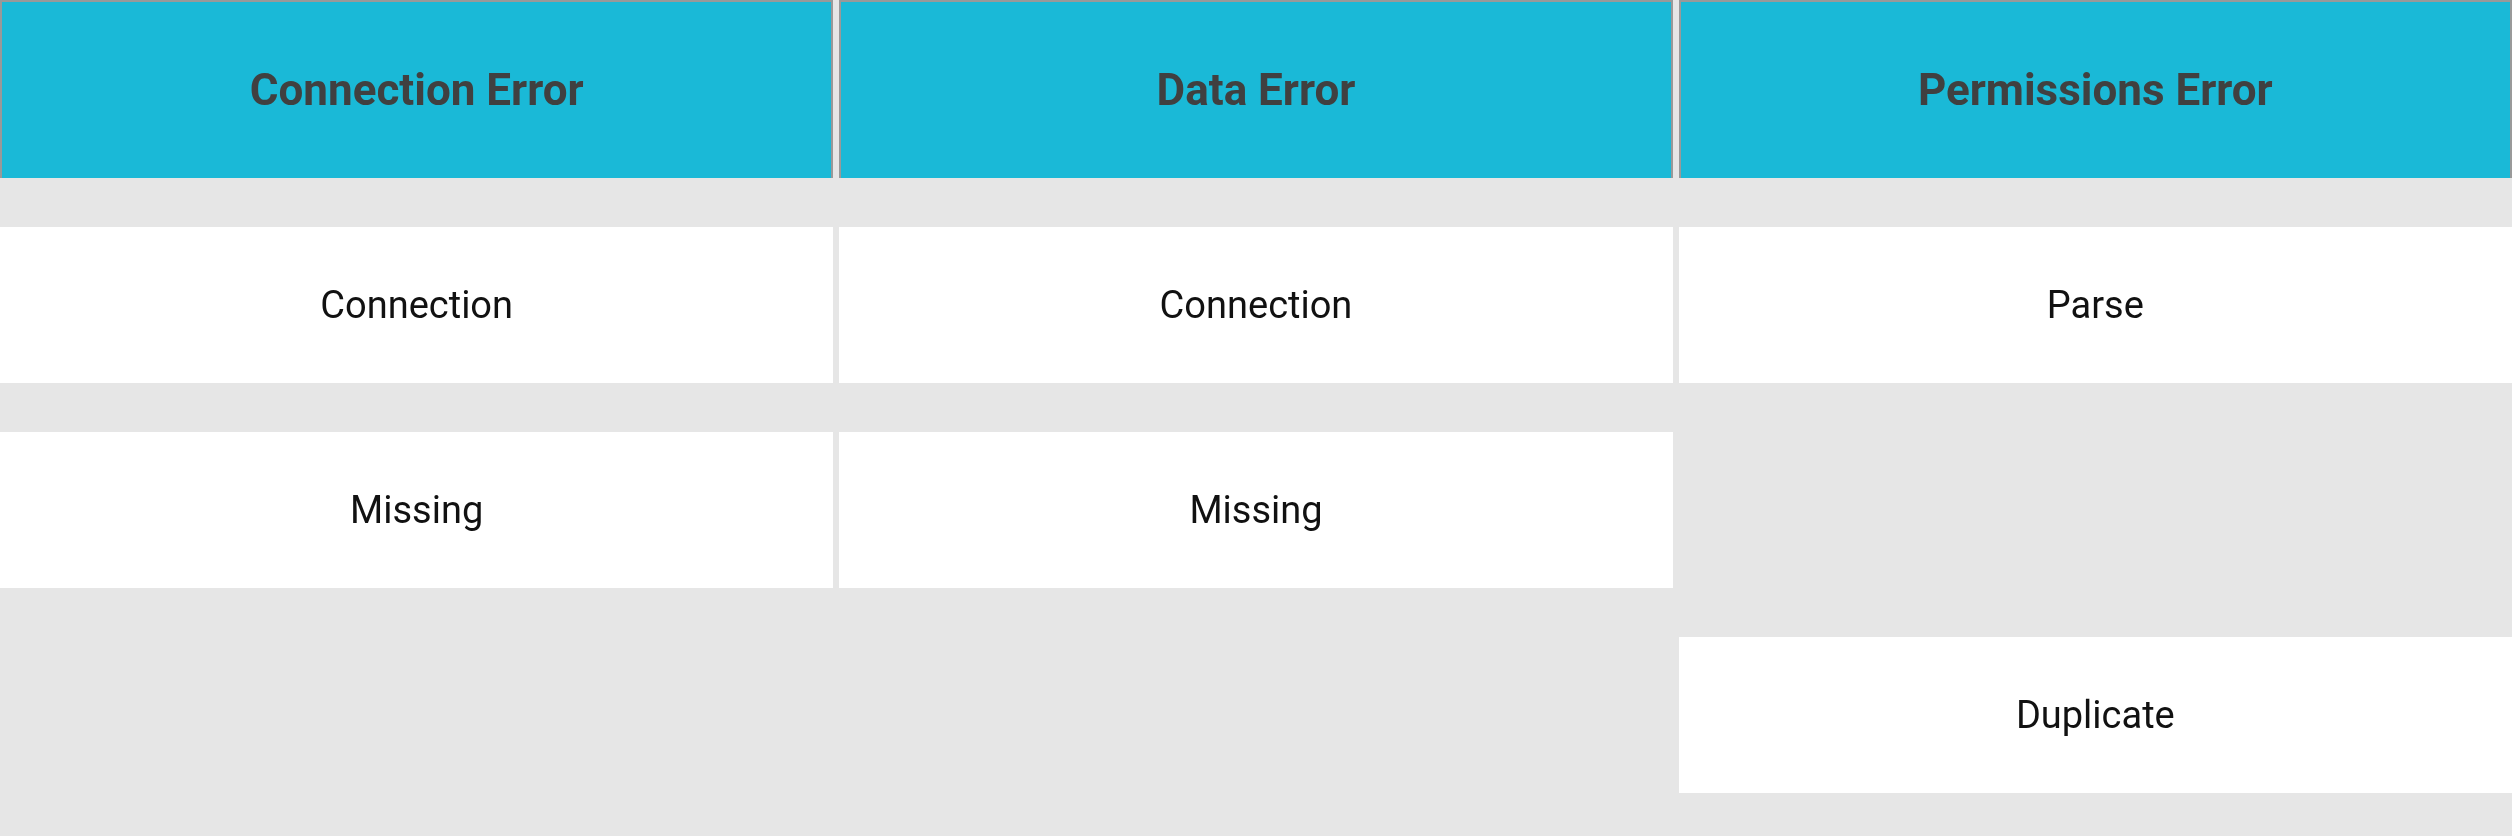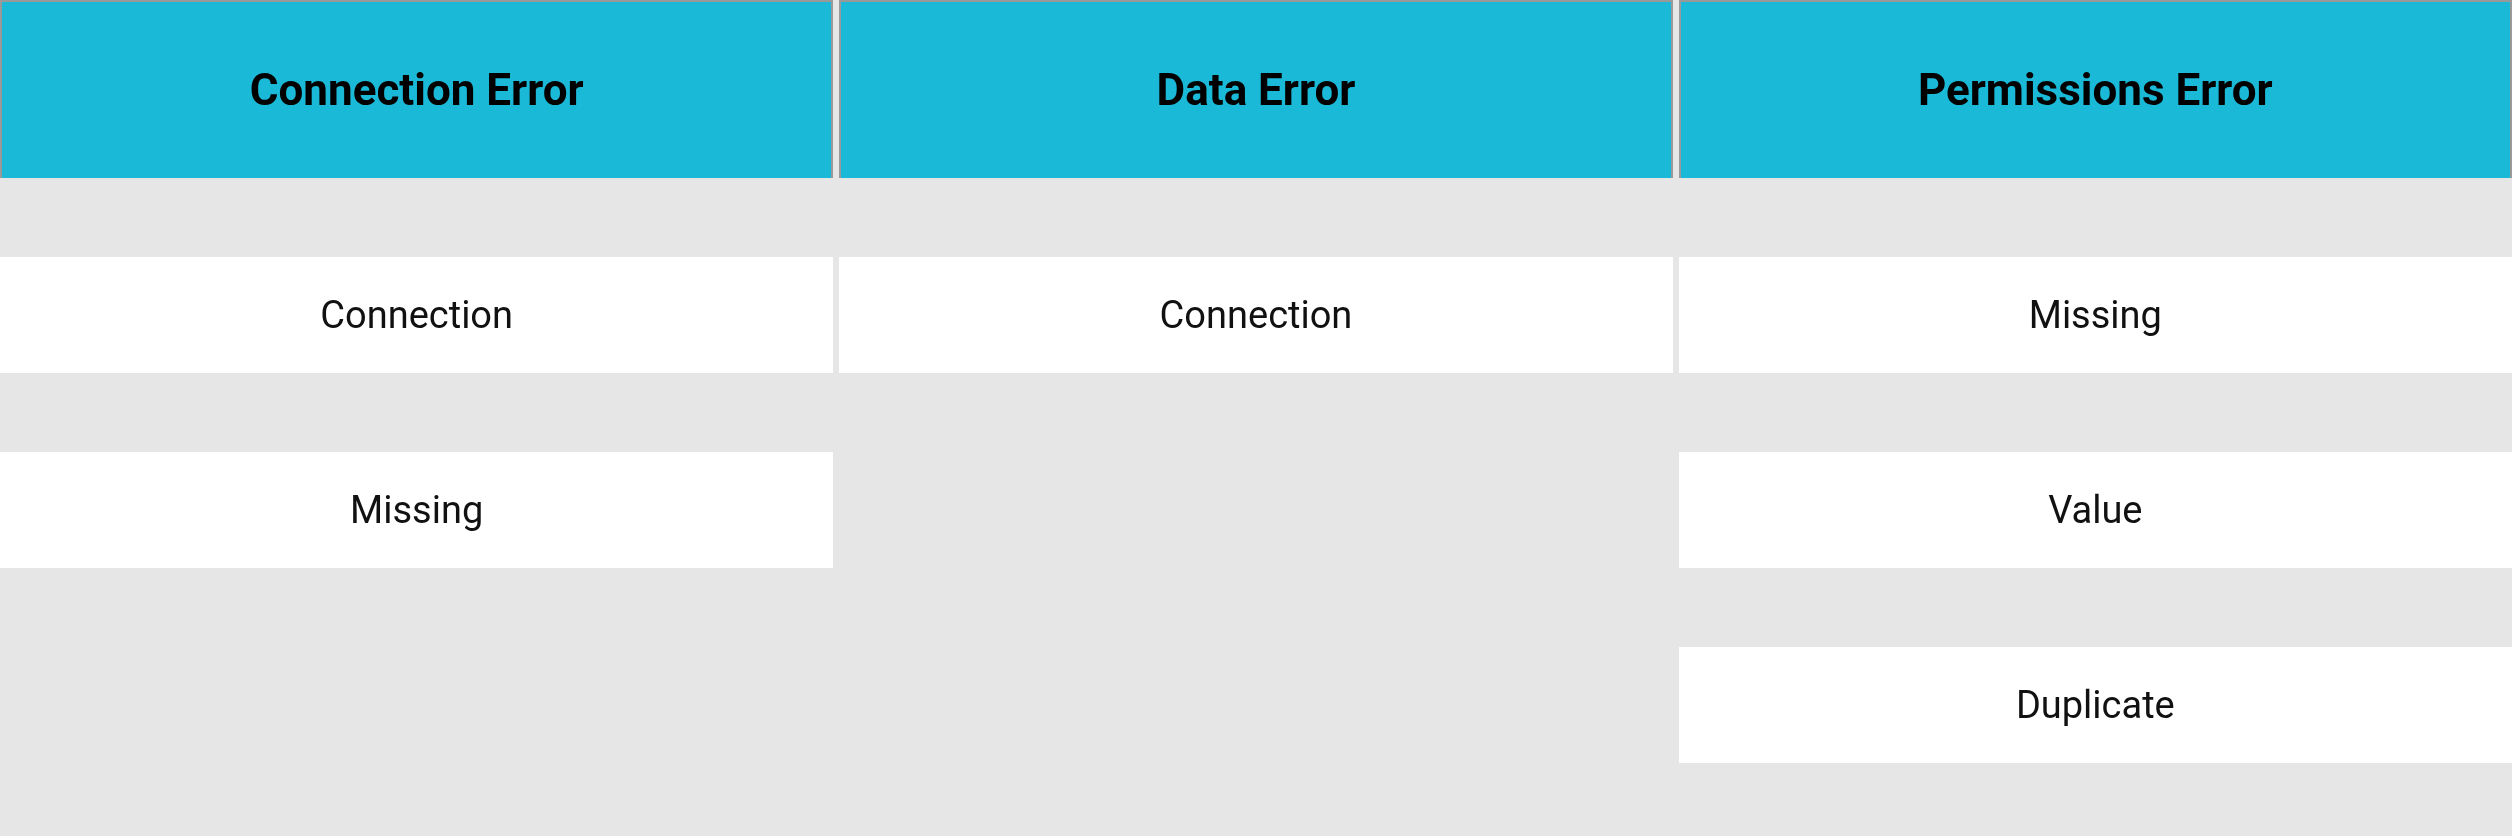--- a/index.html
+++ b/index.html
@@ -16,58 +16,58 @@
     .table {
       display: grid;
       grid-template-columns: 1fr 1fr 1fr;
       width: 100%;
       height: 100%;
       gap: 6px;
       background: #e6e6e6;
     }
     .header-cell {
       background: #1ab9d7;
-      color: #000000;
+      color: #404040;
       font-weight: 700;
       font-size: 44px;
       display: flex;
       align-items: center;
       justify-content: center;
       height: 178px;
       border-top: 2px solid #999;
       border-left: 2px solid #999;
       border-right: 2px solid #999;
     }
     .body-cell {
       background: #ffffff;
       color: #111;
       font-size: 38px;
       font-weight: 400;
       display: flex;
       align-items: center;
       justify-content: center;
-      height: 116px;
+      height: 156px;
     }
     .body-cell.empty {
       background: #e6e6e6;
     }
   </style>
 </head>
 <body>
 
 <div class="table">
   <div class="header-cell">Connection Error</div>
   <div class="header-cell">Data Error</div>
   <div class="header-cell">Permissions Error</div>
 
   <div class="body-cell">Connection</div>
   <div class="body-cell">Connection</div>
+  <div class="body-cell">Parse</div>
 
   <div class="body-cell">Missing</div>
   <div class="body-cell">Missing</div>
 
   <div class="body-cell empty"></div>
-  <div class="body-cell">Value</div>
 
   <div class="body-cell empty"></div>
   <div class="body-cell empty"></div>
   <div class="body-cell">Duplicate</div>
 </div>
 
 </body></html>

